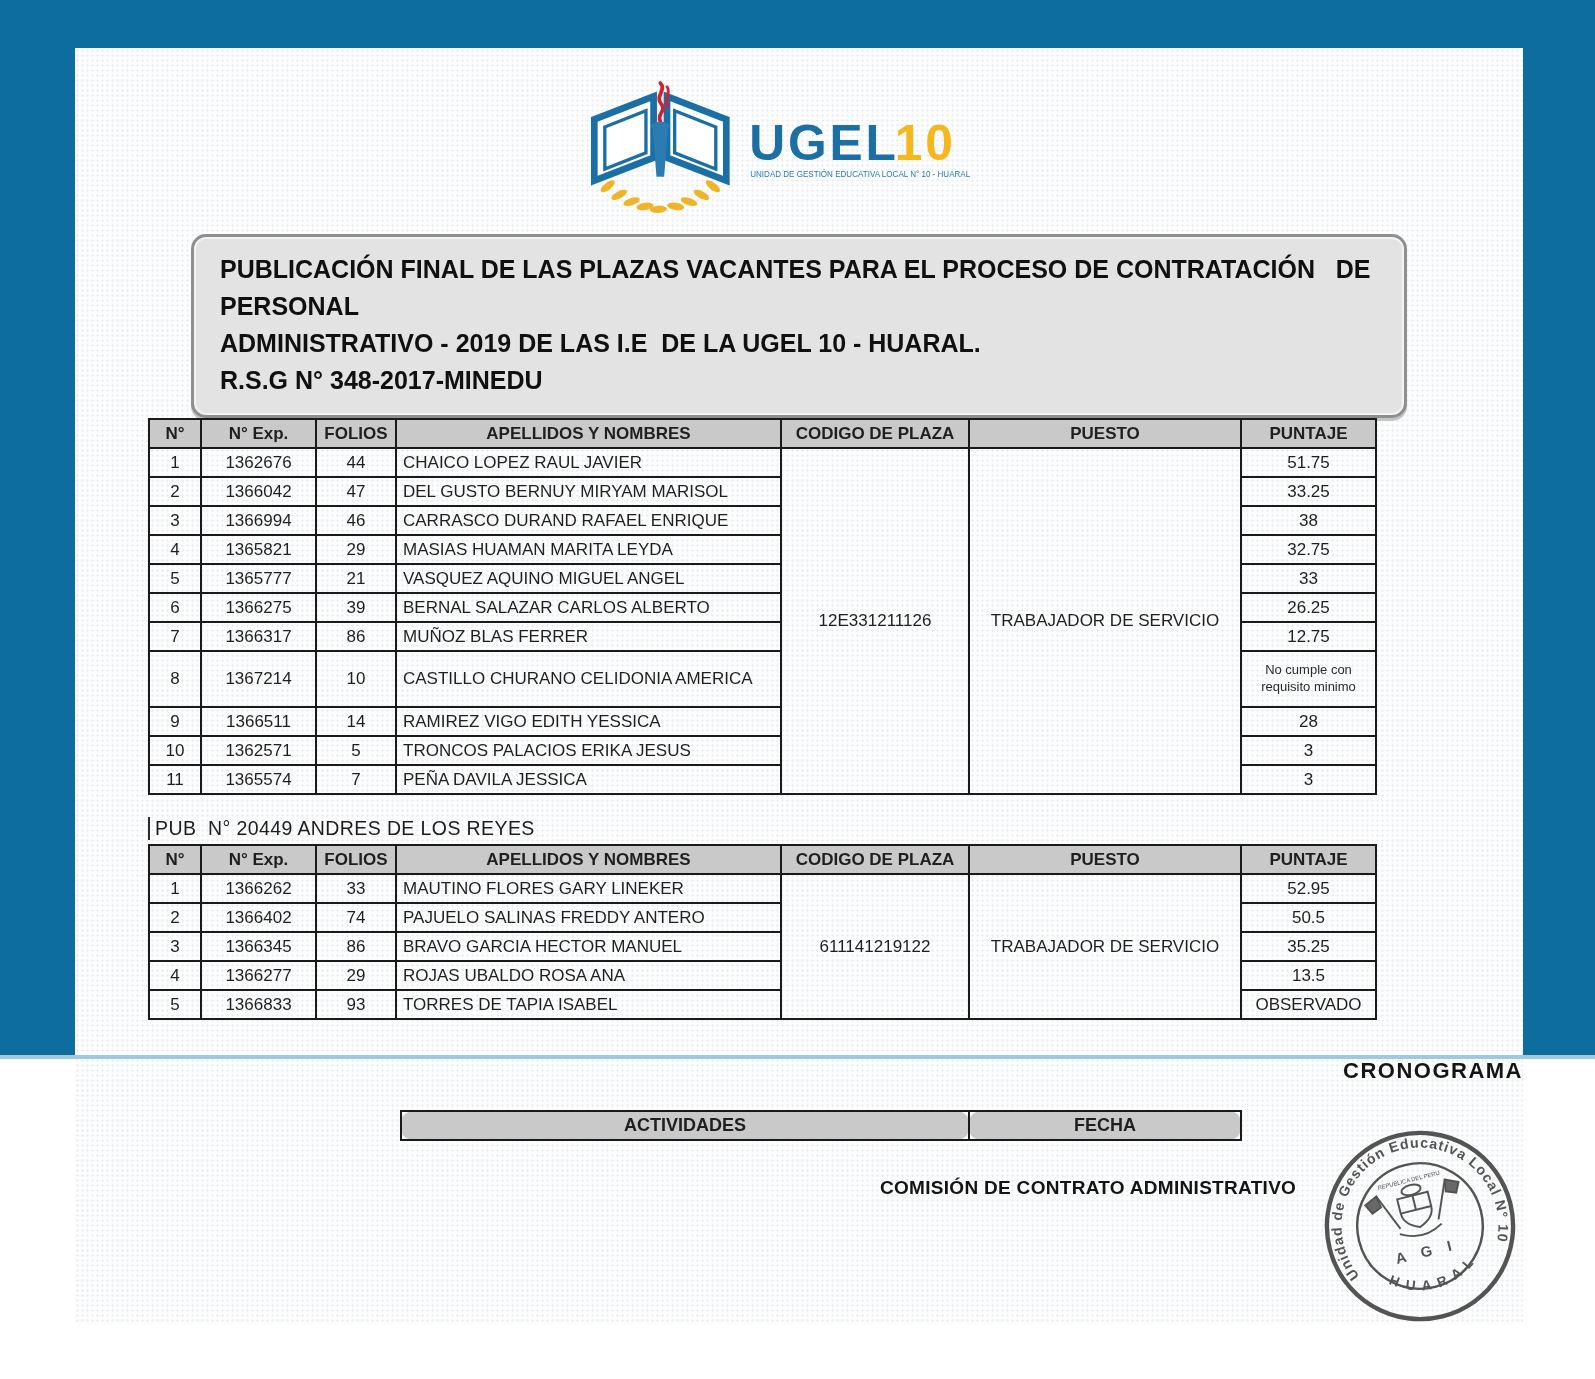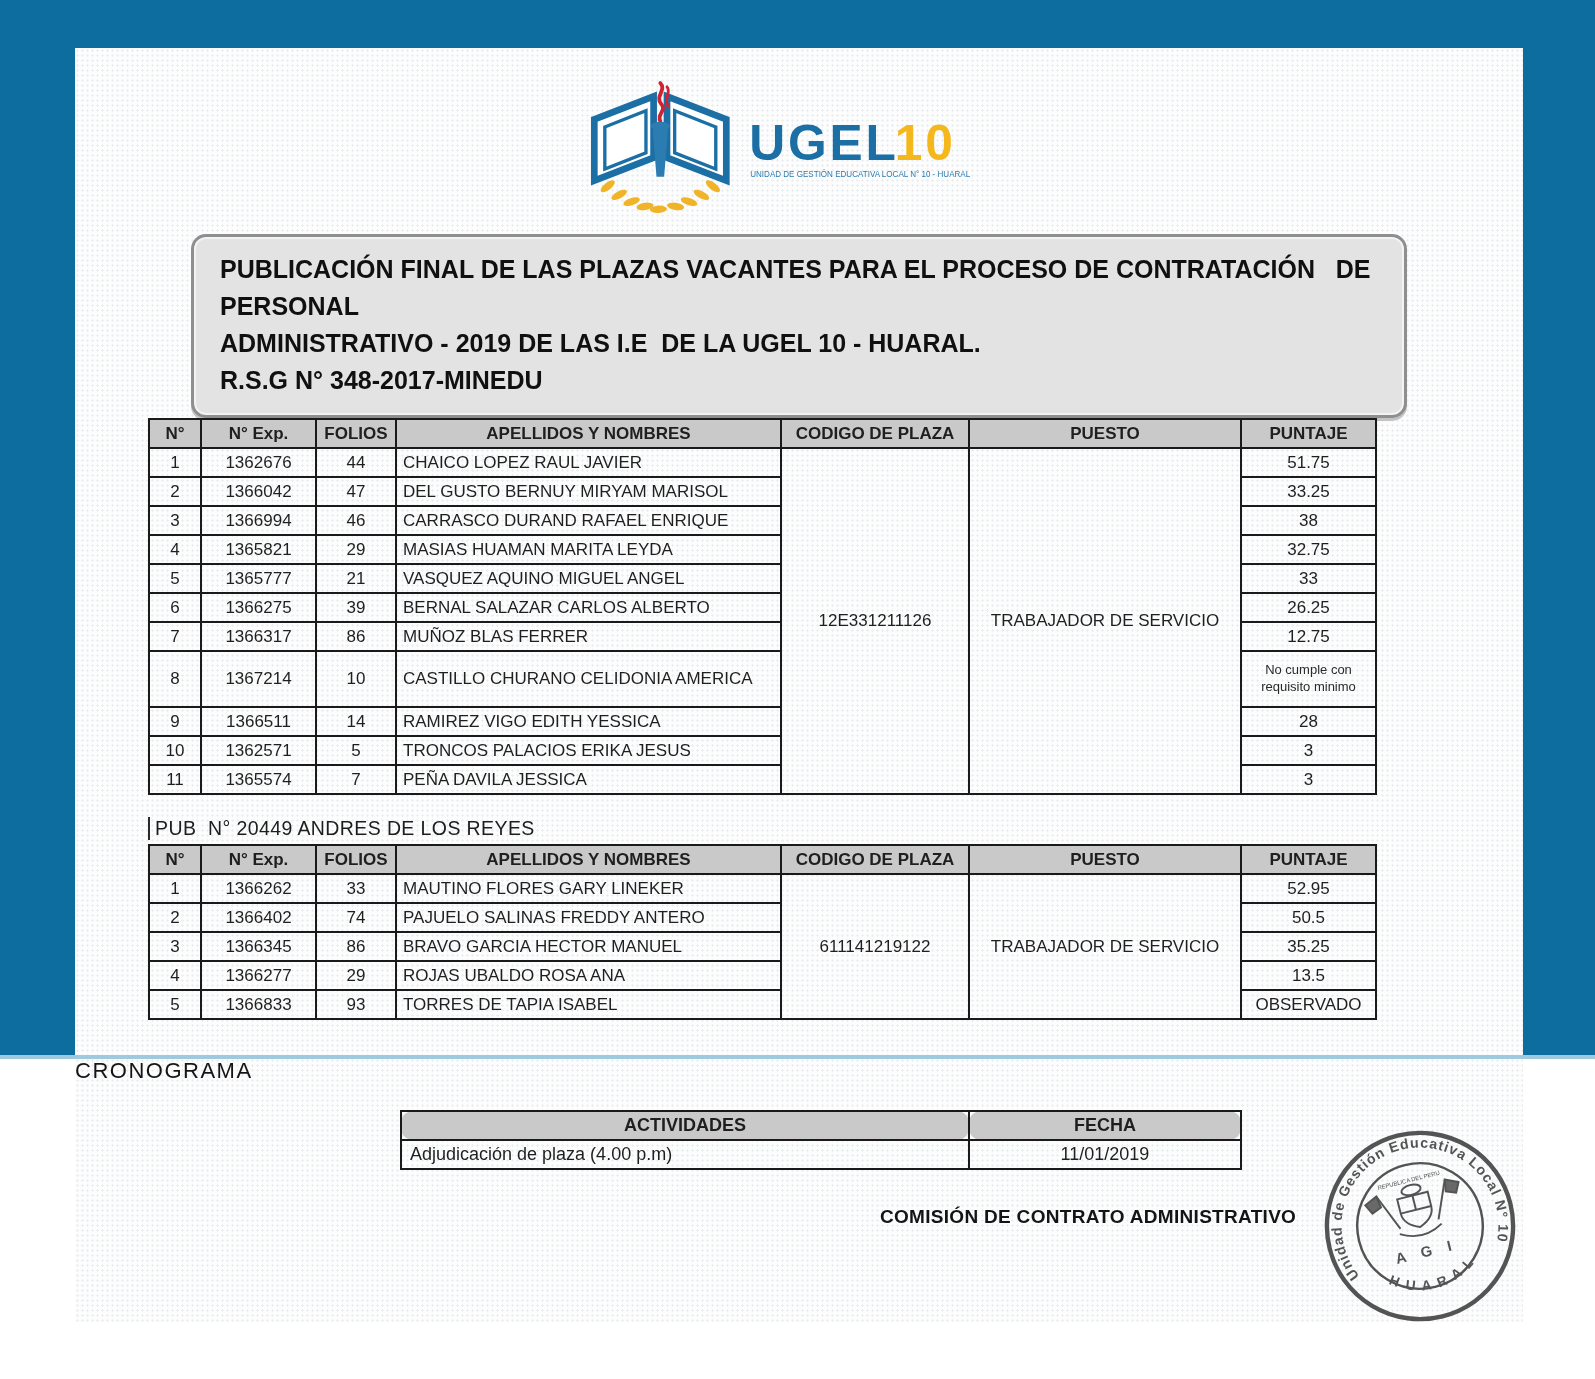--- a/index.html
+++ b/index.html
@@ -68,22 +68,22 @@
   td.c { text-align:center; }
   td.nm { text-align:left; padding-left:7px; white-space:nowrap; }
   tr.tall td { height:56px; }
   td.note { font-size:13px; line-height:1.3; text-align:center; padding:2px 8px; color:#2a2a2a; }
   col.w-n { width:52px; } col.w-exp { width:115px; } col.w-fol { width:80px; }
   col.w-nom { width:385px; } col.w-cod { width:188px; } col.w-pue { width:272px; }
   col.w-pun { width:135px; }
 
   
   .cron-title {
-    margin-top:38px; text-align:left;
-    font-size:22px; font-weight:normal; letter-spacing:1.5px; color:#151515;
+    margin-top:38px; text-align:right;
+    font-size:22px; font-weight:bold; letter-spacing:1.5px; color:#151515;
   }
   table.cron {
     margin:26px 0 0 325px;
     border-collapse:collapse; table-layout:fixed;
     width:840px; font-size:18px;
   }
   table.cron th, table.cron td { border:2px solid #1a1a1a; padding:1px 8px; height:29px; }
   table.cron th { background:#c9c9c9; font-weight:bold; text-align:center;border-radius:12px; }
   td.act { text-align:left; white-space:pre-wrap; }
   td.fec { text-align:center; }
@@ -323,24 +323,20 @@
           <col class="w-act">
           <col class="w-fec">
         </colgroup>
       <thead>
         <tr>
           <th>ACTIVIDADES</th>
           <th>FECHA</th>
         </tr>
       </thead>
       <tbody>
-        <tr>
-          <td class="act">Adjudicación de plaza (4.00 p.m)</td>
-          <td class="fec">11/01/2019</td>
-        </tr>
       </tbody>
     </table>
 
     <div class="comision">COMISIÓN DE CONTRATO ADMINISTRATIVO</div>
 
     <div class="stamp">
       <svg width="196" height="196" viewBox="0 0 200 200">
         <defs>
           <path id="arcTop" d="M 30.7 140 A 80 80 0 1 1 169.3 140" fill="none"></path>
           <path id="arcBottom" d="M 38 130 A 72 72 0 0 0 162 130" fill="none"></path>

